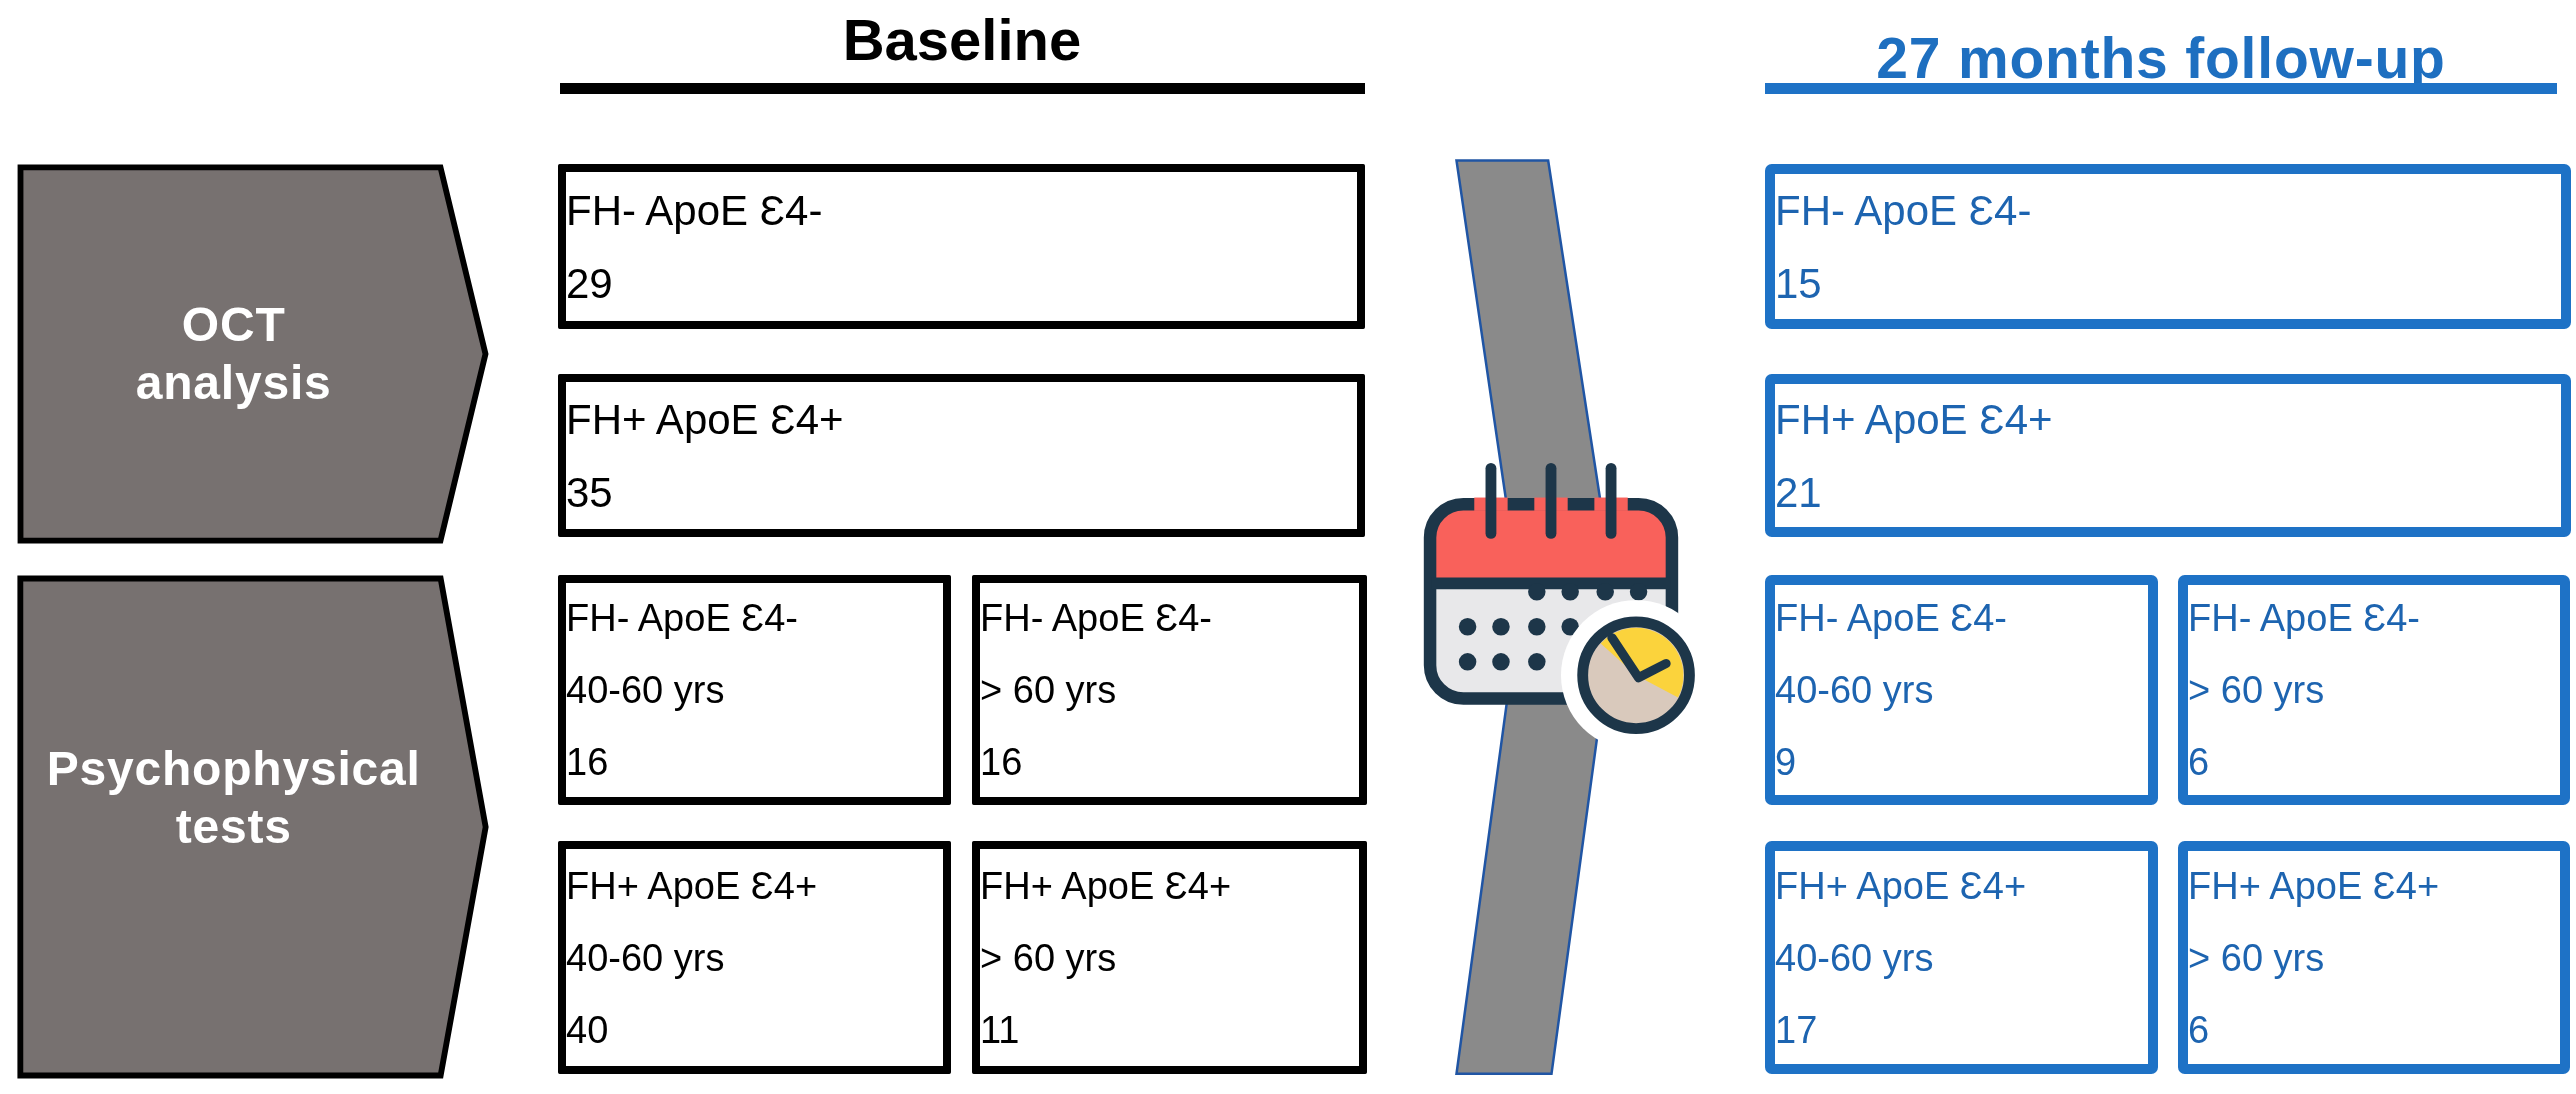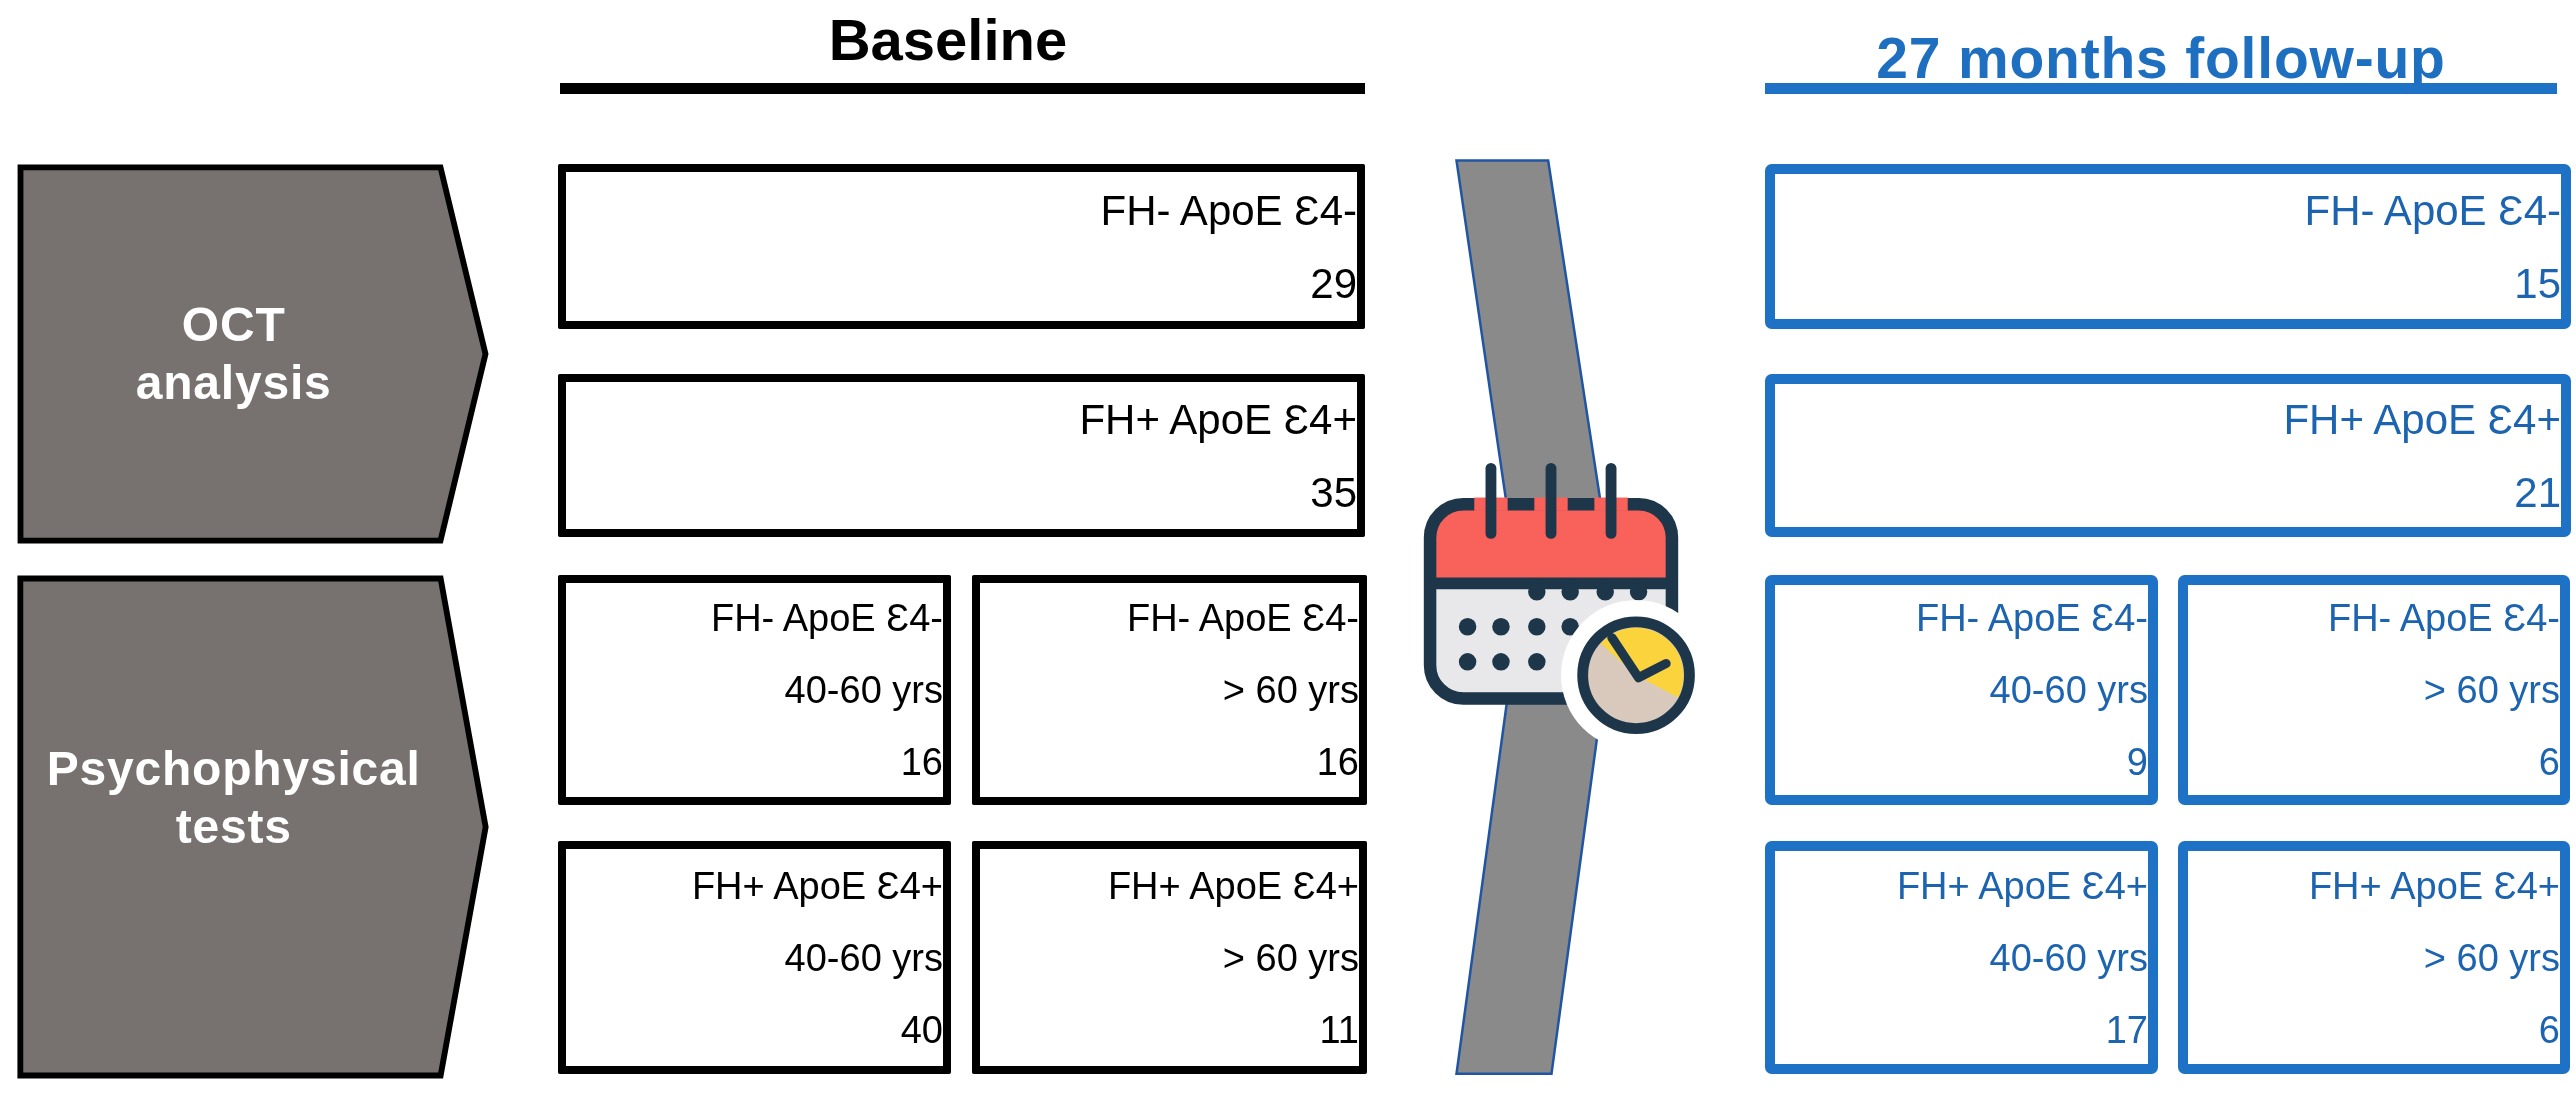--- a/index.html
+++ b/index.html
@@ -12,36 +12,36 @@
   }
   .abs{position:absolute;}
 
   
   .col-title{
     text-align:center;
     font-weight:bold;
     white-space:nowrap;
   }
   .title-baseline{
-    left:545px;top:0px;width:806px;height:80px;
+    left:559px;top:0px;width:806px;height:80px;
     font-size:58px;line-height:80px;color:#000000;
   }
   .title-followup{
     left:1765px;top:0px;width:792px;height:80px;
     font-size:57px;line-height:80px;color:#1E6FC0;letter-spacing:0.8px;margin-top:18px;
   }
   .rule{height:11px;}
   .rule-baseline{left:560px;top:83px;width:805px;background:#000000;}
   .rule-followup{left:1765px;top:83px;width:792px;background:#1E72C6;}
 
   
   .box{
     background:#ffffff;
     display:flex;flex-direction:column;
-    align-items:flex-end;justify-content:center;
+    align-items:flex-start;justify-content:center;
     text-align:center;
     box-sizing:border-box;
   }
   .box--black{border:8.3px solid #000000;border-radius:1.7px;color:#000000;}
   .box--blue{border:10px solid #1E72C6;border-radius:6.7px;color:#1D64B0;}
   .box .ln{display:block;white-space:nowrap;}
   .box-wide .ln{font-size:42px;line-height:73px;}
   .box-small .ln{font-size:38px;line-height:72px;}
 
   .bb1{left:558px;top:164px;width:807px;height:165px;}

